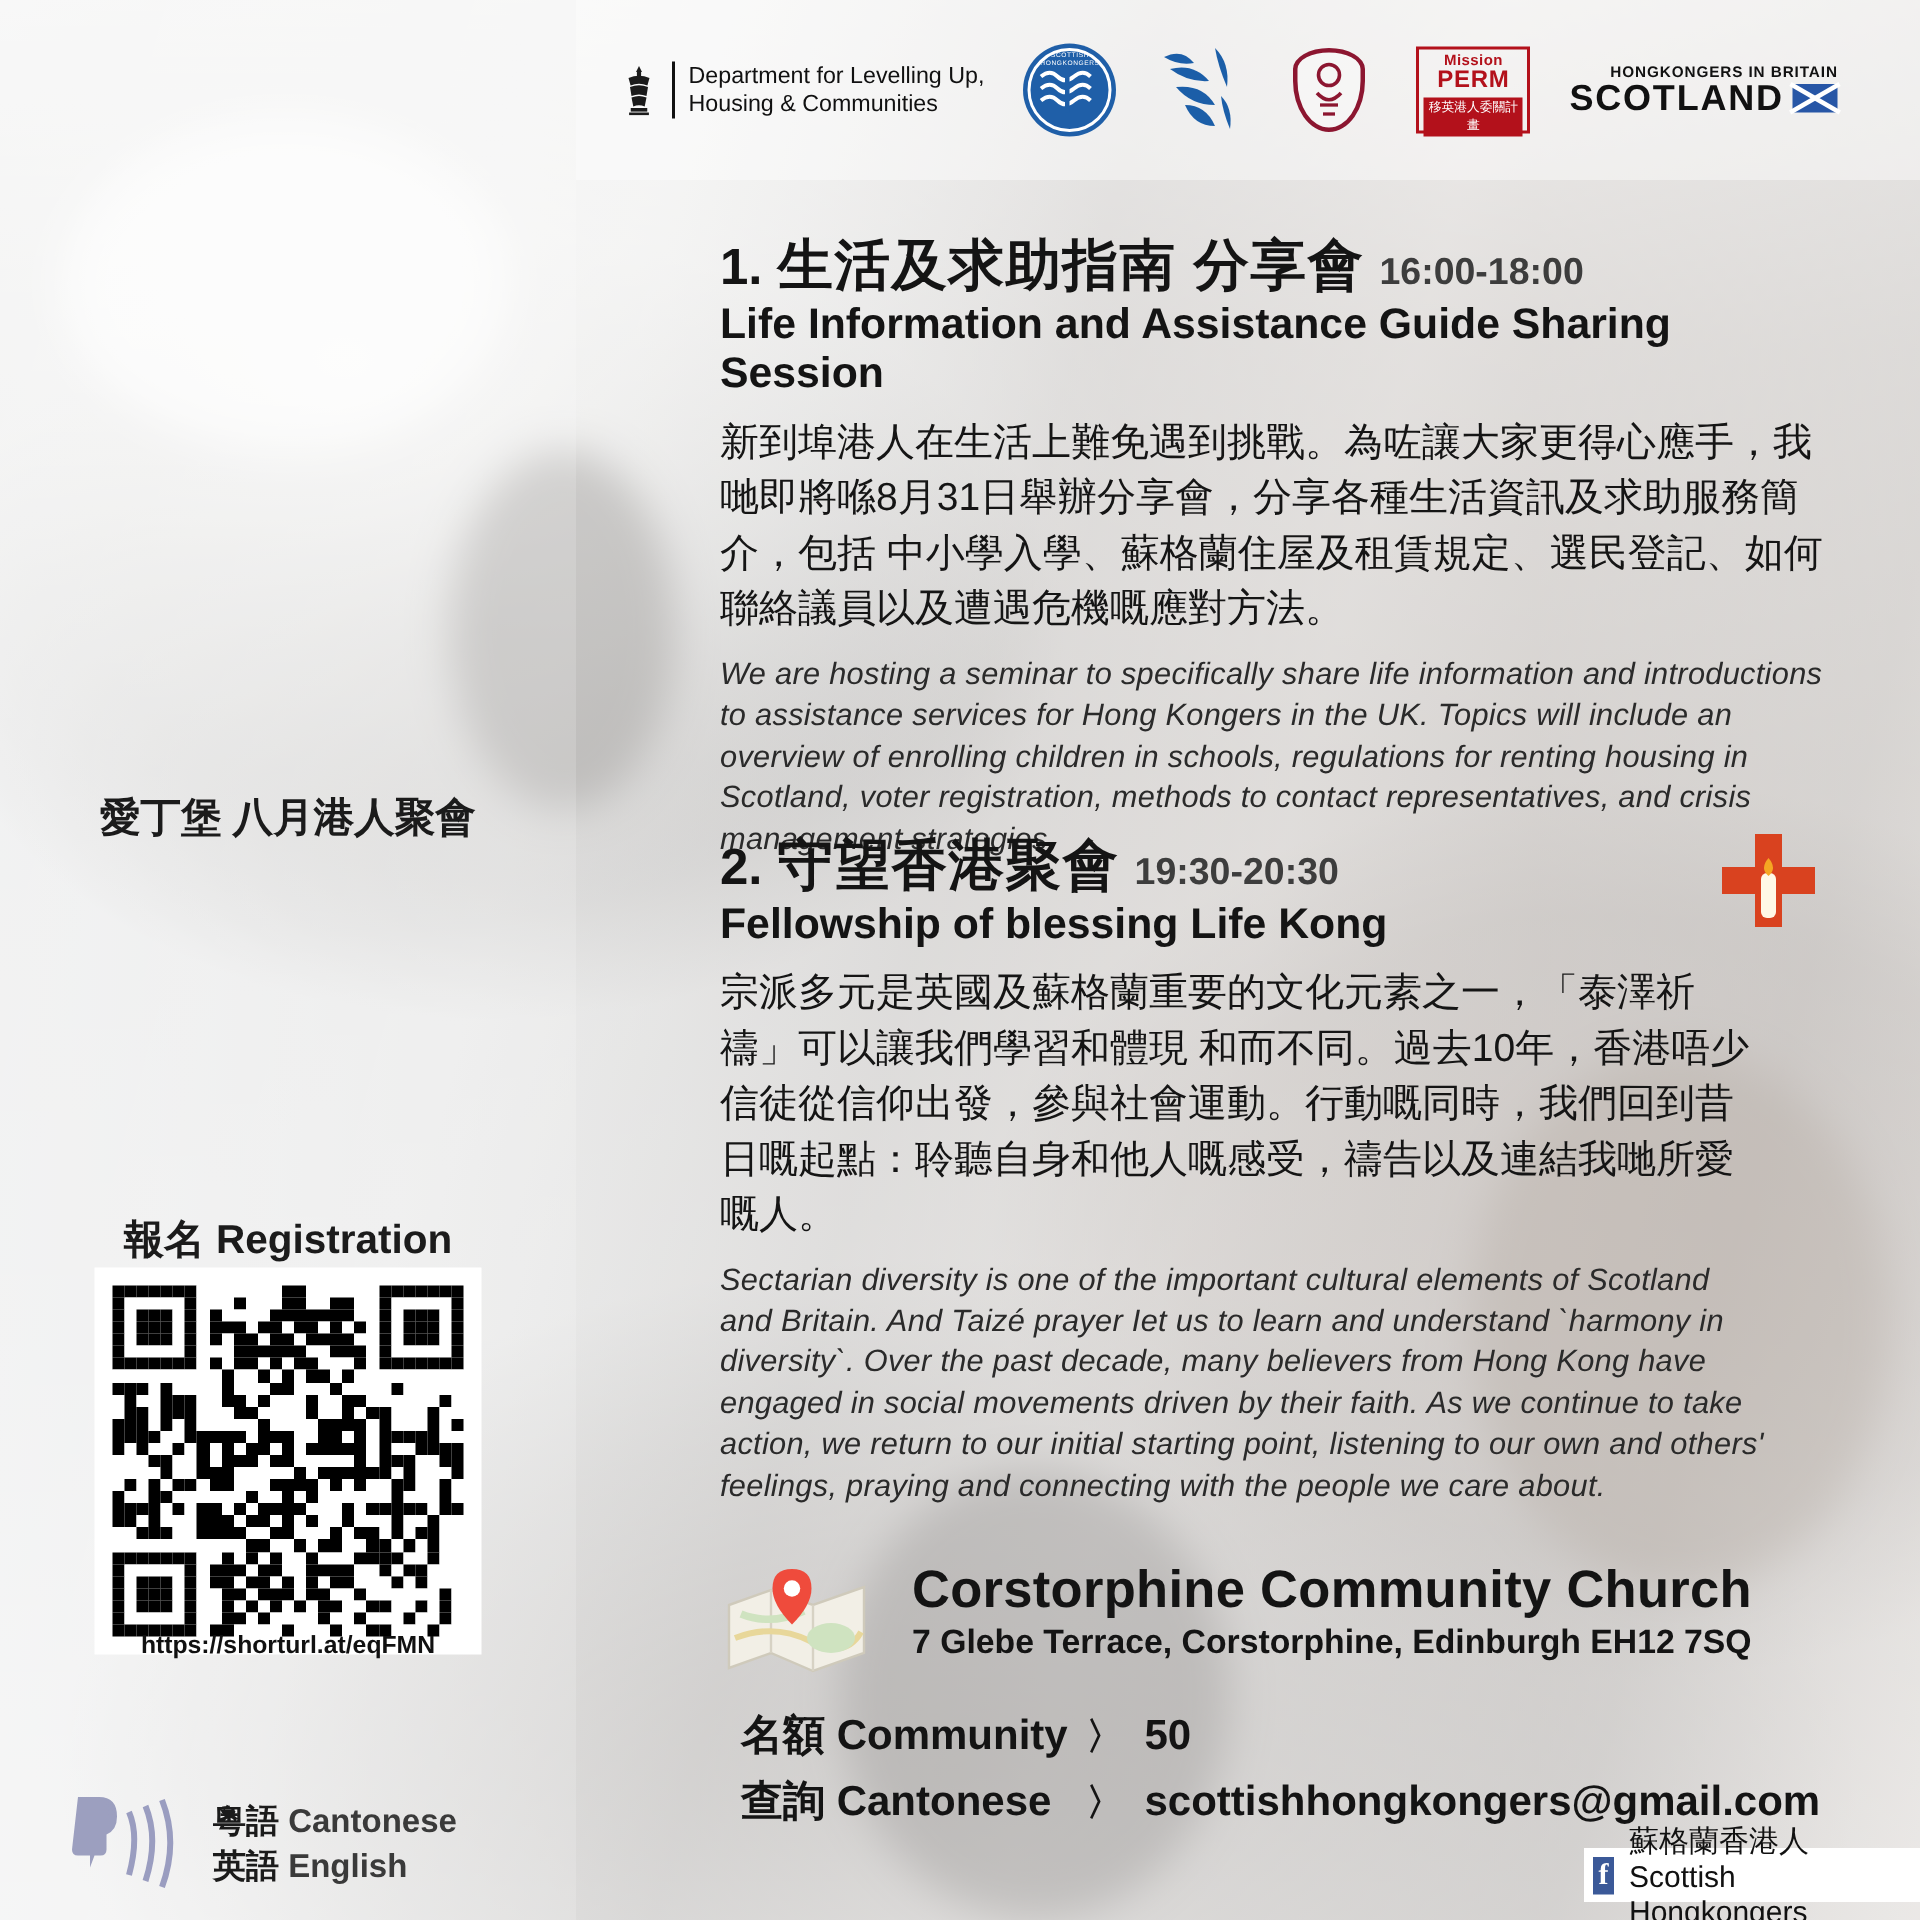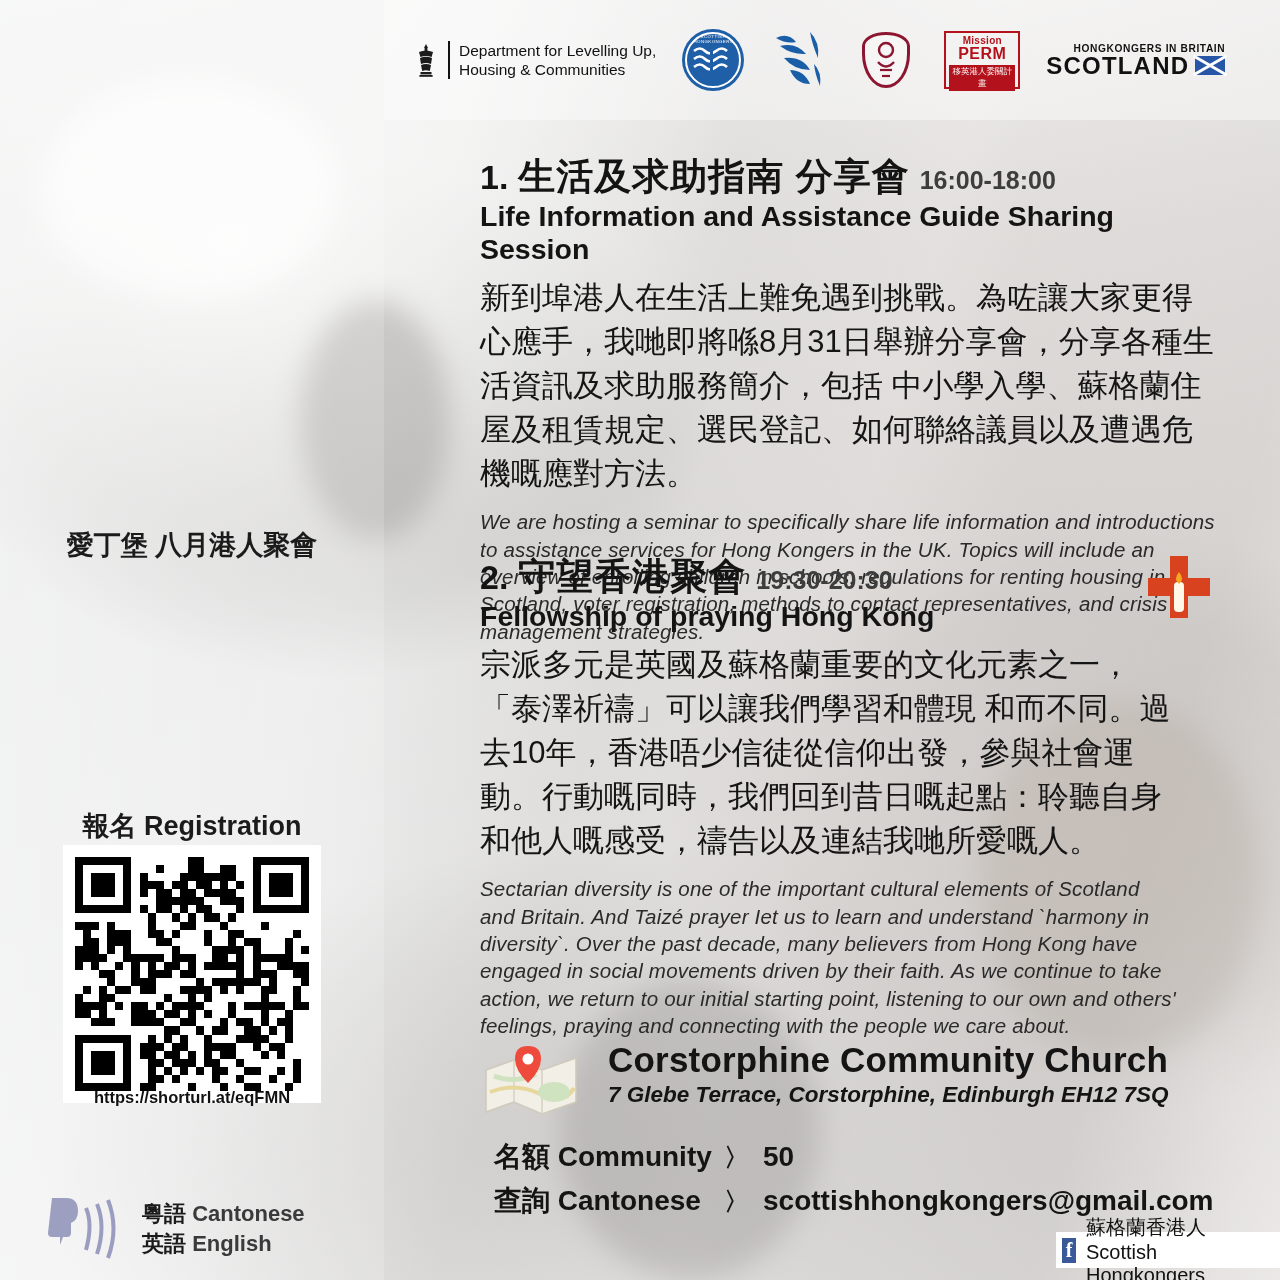--- a/index.html
+++ b/index.html
@@ -127,37 +127,37 @@
   
   .content { position: absolute; left: 384px; top: 0; width: 896px; height: 1280px; color: #141414; }
 
   .item-head { display: flex; align-items: baseline; gap: 10px; }
   .num { font-size: 34px; font-weight: bold; }
   .zh-title { font-size: 37px; font-weight: bold; letter-spacing: 1px; }
   .time { font-size: 25px; font-weight: bold; color: #3d3d3d; }
   .en-title { font-size: 28.5px; font-weight: bold; margin-top: -2px; }
 
   .zh-body {
-    font-size: 31px; line-height: 1.42; margin-top: 10px; color: #151515;
+    font-size: 26px; line-height: 1.42; margin-top: 10px; color: #151515;
   }
   .en-body {
     font-size: 20.5px; line-height: 1.34; margin-top: 12px; color: #2a2a2a;
     font-style: italic; letter-spacing: .2px;
   }
 
   #sec1 { position: absolute; left: 96px; top: 152px; width: 740px; }
   #sec2 { position: absolute; left: 96px; top: 552px; width: 700px; }
 
   .candle { position: absolute; left: 750px; top: 552px; width: 90px; height: 90px; }
 
   
   .venue { position: absolute; left: 96px; top: 1040px; width: 790px; display: flex; gap: 16px; align-items: flex-start; }
   .map-icon { width: 112px; height: 78px; position: relative; flex: none; }
   .venue-txt .v1 { font-size: 35px; font-weight: bold; letter-spacing: .2px; }
-  .venue-txt .v2 { font-size: 22.5px; font-weight: bold; margin-top: 2px; font-style: italic; }
+  .venue-txt .v2 { font-size: 22.5px; font-weight: bold; margin-top: 2px; }
 
   .info { position: absolute; left: 110px; top: 1138px; width: 790px; }
   .info .row { display: flex; align-items: baseline; font-size: 28px; font-weight: bold; margin-bottom: 6px; }
   .info .lbl { min-width: 230px; }
   .info .arrow { font-size: 25px; margin: 0 14px 0 0; }
   .info .val { font-weight: bold; }
 
   .fb {
     position: absolute; left: 672px; top: 1232px; height: 36px;
     background: #fff; display: flex; align-items: center; gap: 10px; padding: 0 14px 0 6px;
@@ -1127,21 +1127,21 @@
     <div class="zh-body">新到埠港人在生活上難免遇到挑戰。為咗讓大家更得心應手，我哋即將喺8月31日舉辦分享會，分享各種生活資訊及求助服務簡介，包括 中小學入學、蘇格蘭住屋及租賃規定、選民登記、如何聯絡議員以及遭遇危機嘅應對方法。</div>
     <div class="en-body">We are hosting a seminar to specifically share life information and introductions to assistance services for Hong Kongers in the UK. Topics will include an overview of enrolling children in schools, regulations for renting housing in Scotland, voter registration, methods to contact representatives, and crisis management strategies.</div>
   </div>
 
   <div id="sec2">
     <div class="item-head">
       <span class="num">2.</span>
       <span class="zh-title">守望香港聚會</span>
       <span class="time">19:30-20:30</span>
     </div>
-    <div class="en-title">Fellowship of praying Hong Kong</div>
+    <div class="en-title">Fellowship of blessing Life Kong</div>
     <div class="zh-body">宗派多元是英國及蘇格蘭重要的文化元素之一，「泰澤祈禱」可以讓我們學習和體現 和而不同。過去10年，香港唔少信徒從信仰出發，參與社會運動。行動嘅同時，我們回到昔日嘅起點：聆聽自身和他人嘅感受，禱告以及連結我哋所愛嘅人。</div>
     <div class="en-body">Sectarian diversity is one of the important cultural elements of Scotland and Britain. And Taizé prayer Iet us to learn and understand `harmony in diversity`.  Over the past decade, many believers from Hong Kong have engaged in social movements driven by their faith. As we continue to take action, we return to our initial starting point, listening to our own and others' feelings, praying and connecting with the people we care about.</div>
   </div>
 
   <svg class="candle" viewBox="0 0 90 90">
     <path d="M36 4 h18 v22 h22 v18 h-22 v22 h-18 v-22 h-22 v-18 h22 Z" fill="#d9421f"></path>
     <rect x="40" y="30" width="10" height="30" rx="4" fill="#fff8e6"></rect>
     <path d="M45 20 q6 7 0 12 q-6 -5 0 -12 Z" fill="#f5a623"></path>
   </svg>
 

